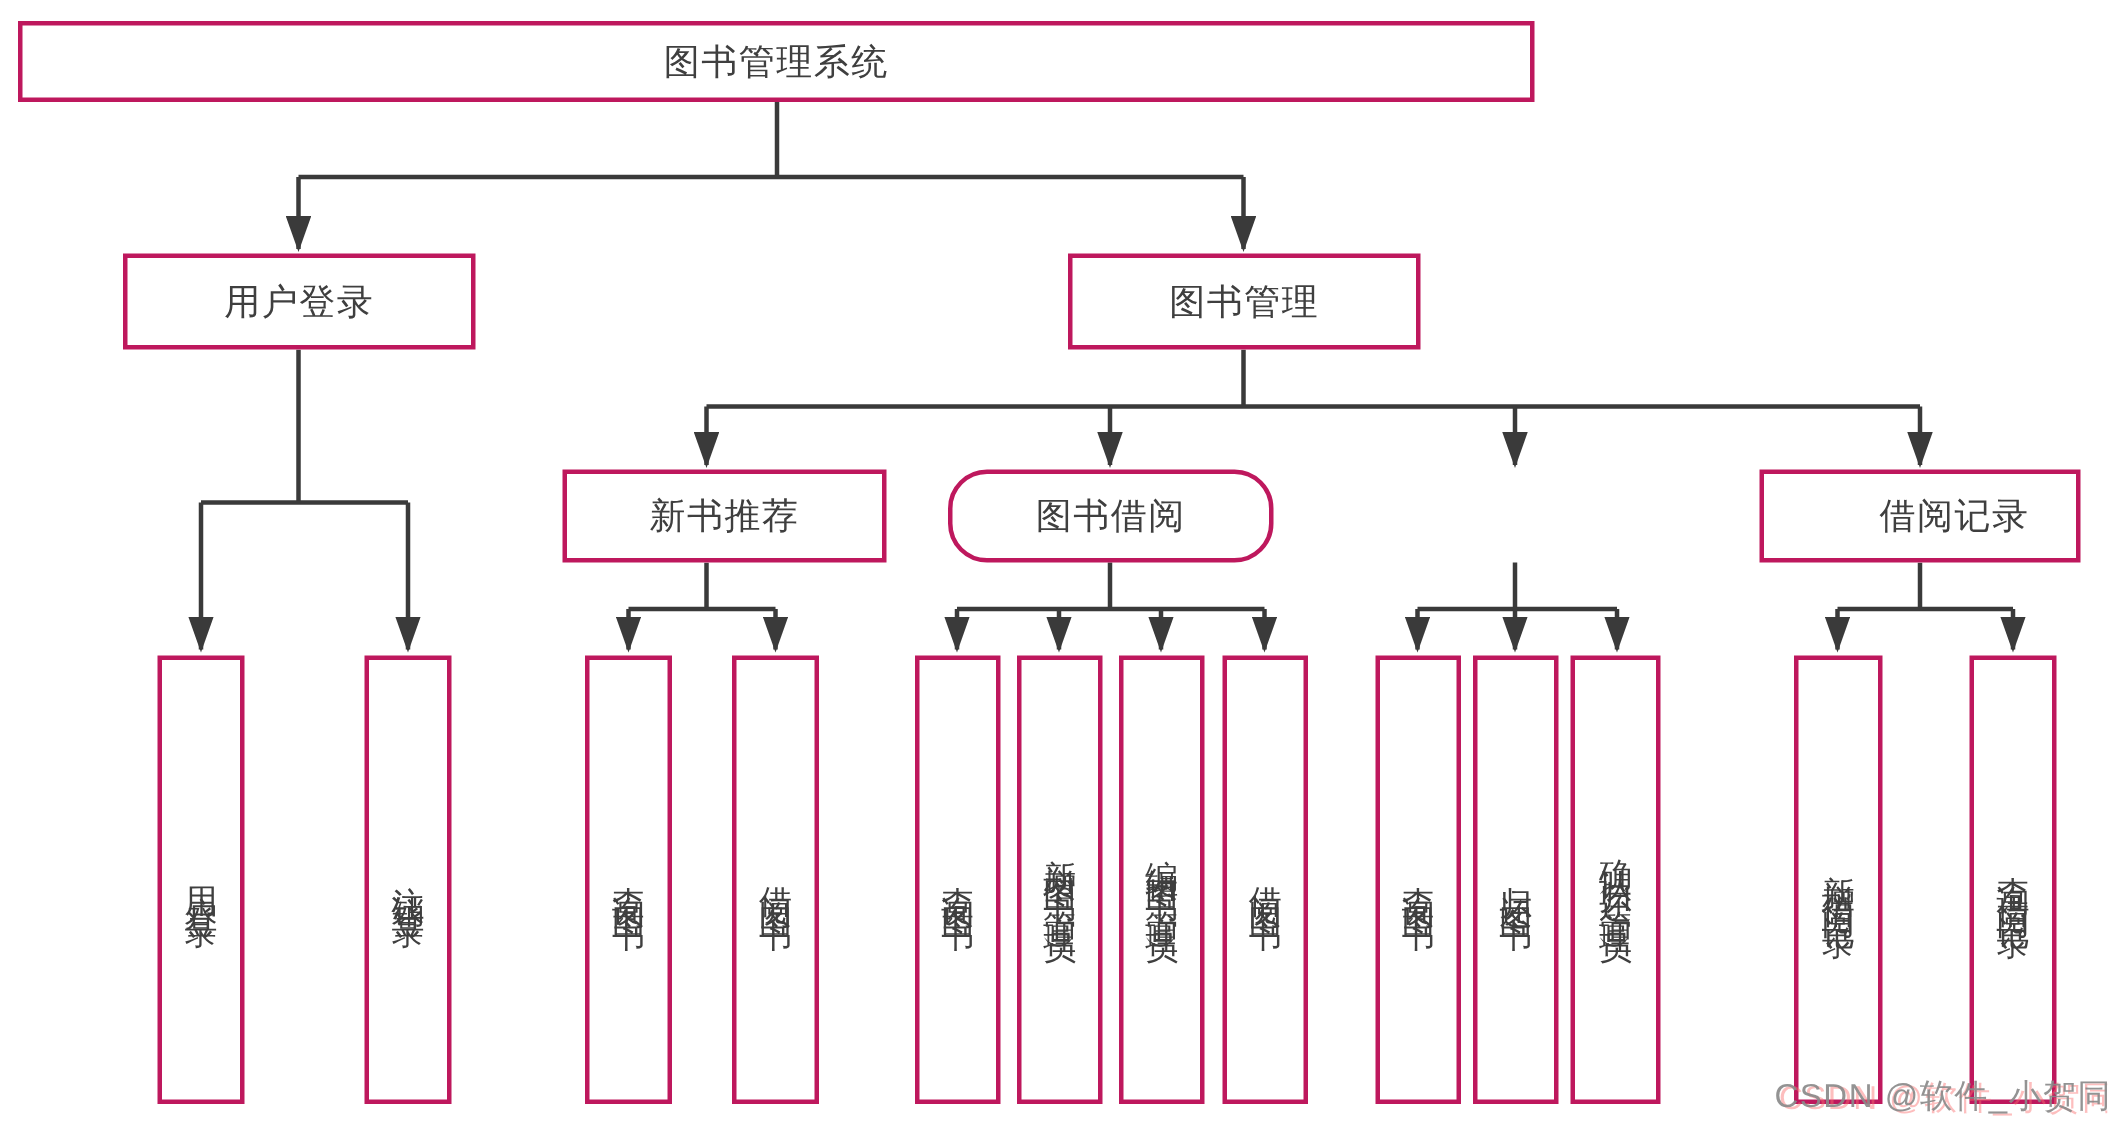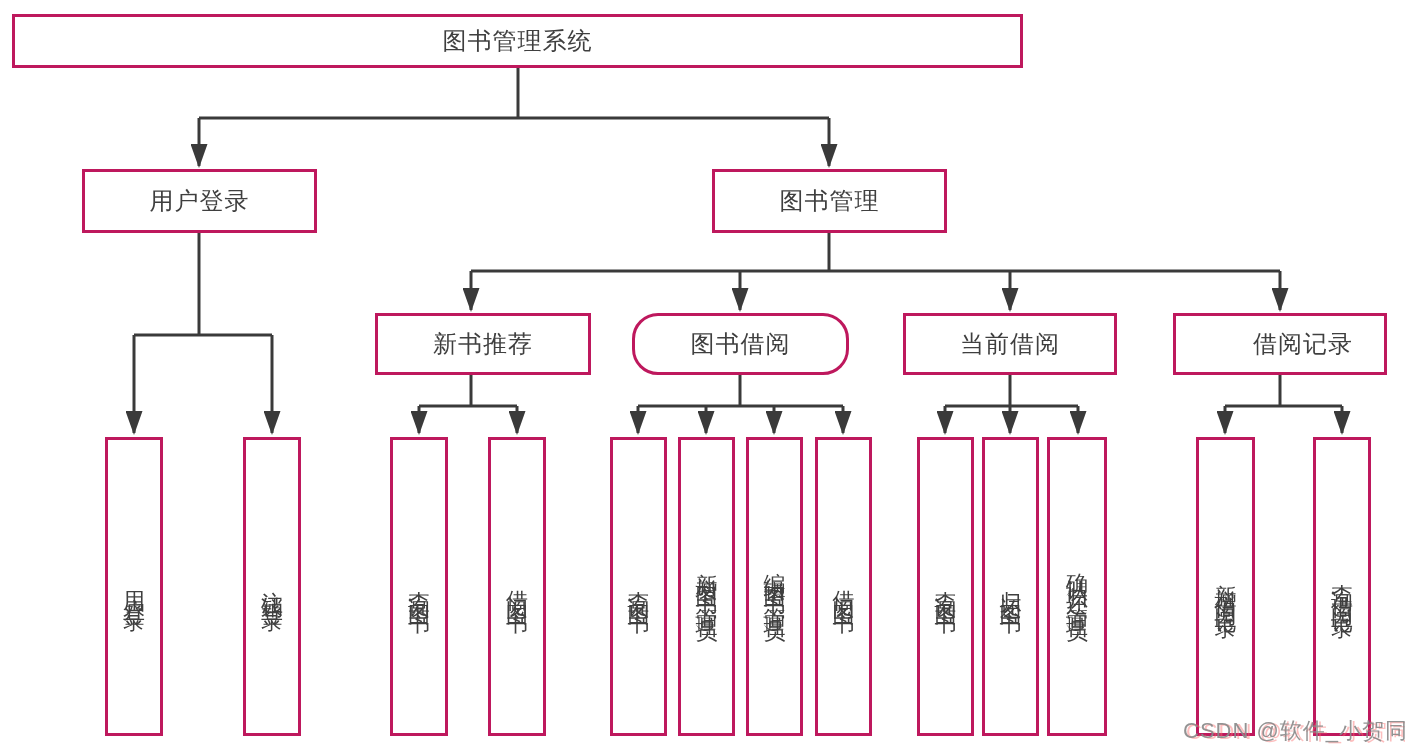--- a/index.html
+++ b/index.html
@@ -115,23 +115,20 @@
   <div class="node h-node" style="left:712px;top:169px;width:235px;height:64px;">
     <span>图书管理</span>
   </div>
 
   <div class="node h-node" style="left:363px;top:313px;width:216px;height:62px;margin-left:12px;">
     <span>新书推荐</span>
   </div>
   <div class="node h-node" style="left:632px;top:313px;width:217px;height:62px;border-radius:26px;">
     <span>图书借阅</span>
   </div>
-  <div class="node h-node" style="left:903px;top:313px;width:214px;height:62px;">
-    <span>当前借阅</span>
-  </div>
   <div class="node h-node" style="left:1173px;top:313px;width:214px;height:62px;padding-left:46px;">
     <span>借阅记录</span>
   </div>
 
   <div class="node leaf" style="left:105px;top:437px;width:58px;height:299px;">
     <span class="v-text">用户登录</span>
   </div>
   <div class="node leaf" style="left:243px;top:437px;width:58px;height:299px;">
     <span class="v-text">注销登录</span>
   </div>

